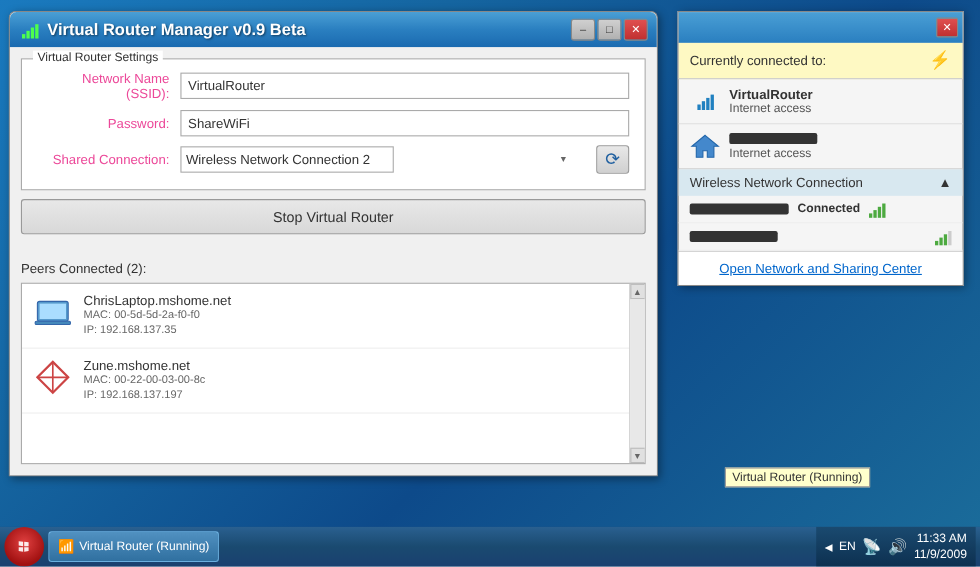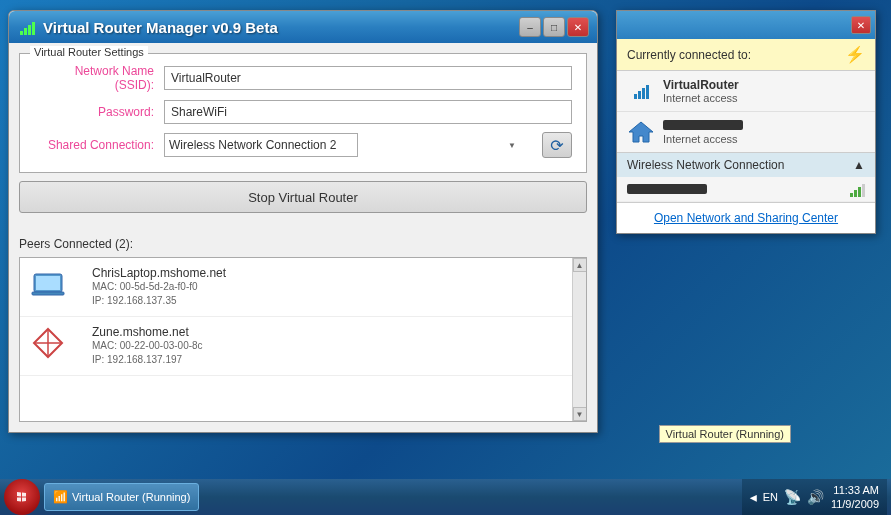--- a/index.html
+++ b/index.html
@@ -246,21 +246,21 @@
       flex: 1;
       width: 14px;
       background: #e8e8e8;
     }
 
     .peer-item {
       display: flex;
       align-items: flex-start;
       padding: 8px 20px 8px 10px;
       border-bottom: 1px solid #eee;
-      gap: 26px;
+      gap: 10px;
     }
 
     .peer-icon {
       width: 36px;
       height: 36px;
       flex-shrink: 0;
       display: flex;
       align-items: center;
       justify-content: center;
     }
@@ -638,20 +638,30 @@
           <div class="conn-status">Internet access</div>
         </div>
       </div>
 
       <div class="wireless-section">
         <div class="wireless-header">
           <span>Wireless Network Connection</span>
           <span style="cursor:pointer;">▲</span>
         </div>
 
+        <div class="wireless-item">
+          <span class="masked-text" style="width:90px;"></span>
+          <span class="connected-badge">  Connected</span>
+          <div class="signal-icon">
+            <span style="height:4px;background:#4daa40;"></span>
+            <span style="height:7px;background:#4daa40;"></span>
+            <span style="height:10px;background:#4daa40;"></span>
+            <span style="height:13px;background:#4daa40;"></span>
+          </div>
+        </div>
 
         <div class="wireless-item">
           <span class="masked-text" style="width:80px;"></span>
           <span style="flex:1"></span>
           <div class="signal-icon">
             <span style="height:4px;background:#4daa40;"></span>
             <span style="height:7px;background:#4daa40;"></span>
             <span style="height:10px;background:#4daa40;"></span>
             <span style="height:13px;background:#cccccc;"></span>
           </div>

